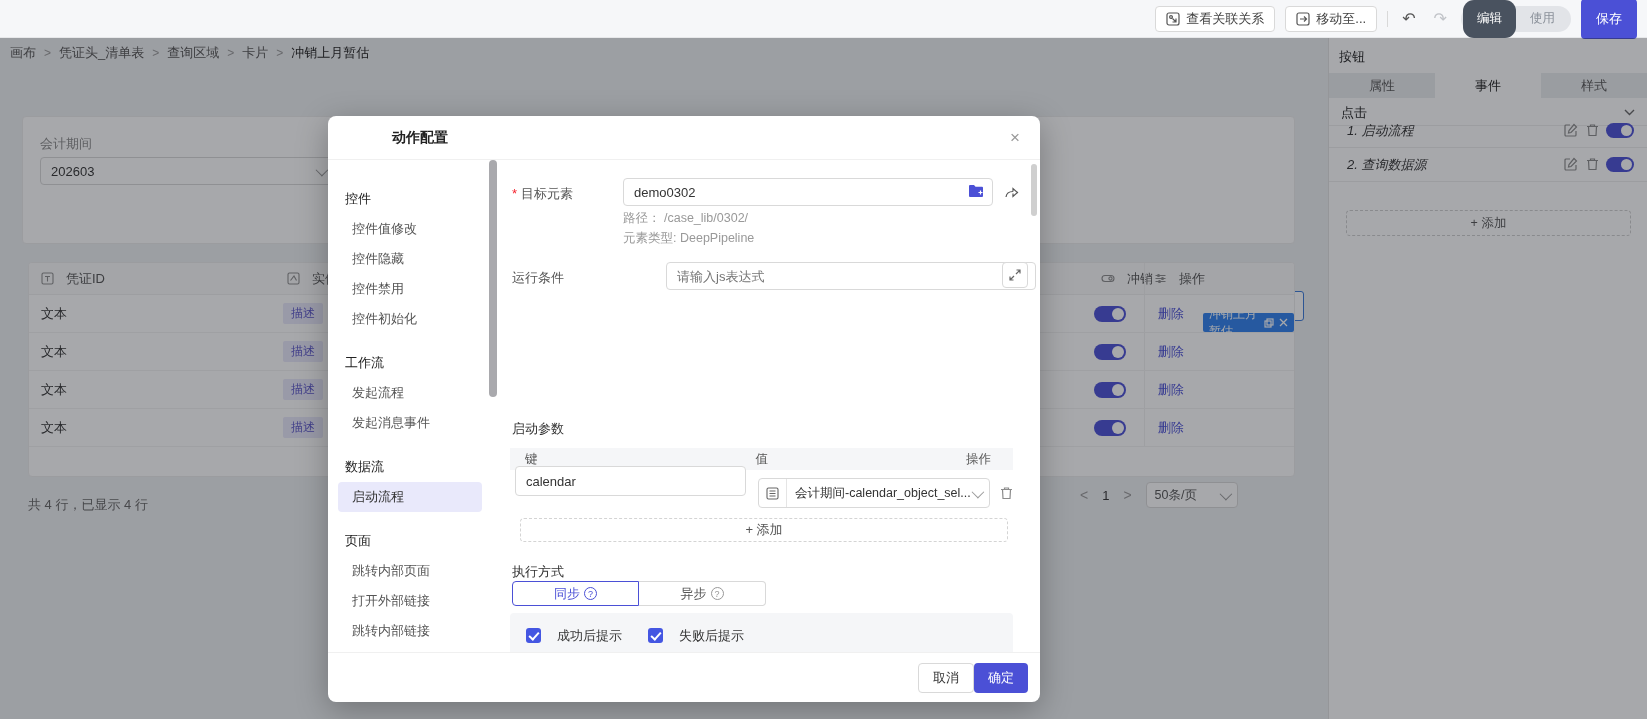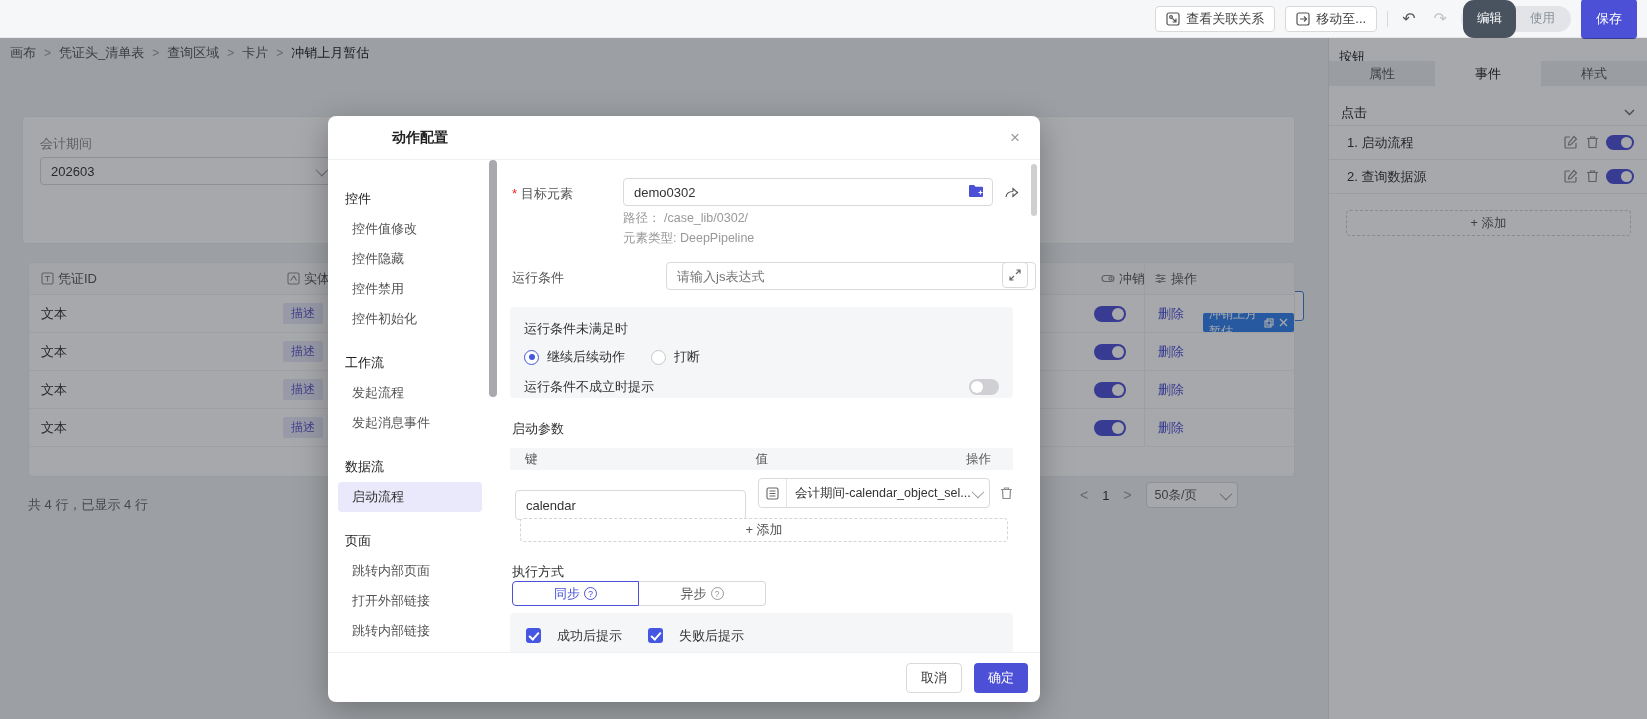--- a/index.html
+++ b/index.html
@@ -31,61 +31,61 @@
 
   .sel-tag { position:absolute; left:1180px; top:196px; height:19px; background:#2f80ed; color:#fff; font-size:12px; border-radius:2px; display:flex; align-items:center; gap:5px; padding:0 6px; z-index:2; }
   .sel-tag .tagicon { display:flex; align-items:center; cursor:pointer; }
 
   .btn-query { position:absolute; left:1047px; top:174px; width:70px; height:30px; background:#fff; border:1px solid #d9d9d9; border-radius:4px; color:#333; cursor:pointer; }
   .btn-create { position:absolute; left:1125px; top:174px; width:57px; height:30px; background:#4b50d6; border:none; border-radius:4px; color:#fff; cursor:pointer; }
   .btn-custom { position:absolute; left:1185px; top:174px; width:96px; height:30px; background:#fff; border:1px solid #3b7ad9; border-radius:3px; color:#e0524e; cursor:pointer; font-size:13px; }
 
   .card-table { left:28px; top:230px; width:1267px; height:215px; overflow:hidden; }
   .thead { height:32px; background:#fafafa; border-bottom:1px solid #efefef; position:relative; display:flex; align-items:center; color:#555; }
-  .th { display:flex; align-items:center; gap:4px; position:absolute;justify-content:center; }
+  .th { display:flex; align-items:center; gap:12px; position:absolute;justify-content:center; }
   .trow { height:38px; border-bottom:1px solid #f2f2f2; position:relative; display:flex; align-items:center; }
   .cell-text { position:absolute; left:12px; color:#333; }
   .badge { position:absolute; left:254px; background:#e9e8fb; color:#5a55c9; font-size:12px; padding:2px 8px; border-radius:2px;text-align:center; }
   .row-toggle { position:absolute; left:1065px; width:32px; height:16px; border-radius:8px; background:#4b50d6; cursor:pointer; }
   .row-toggle::after { content:""; position:absolute; right:2px; top:2px; width:12px; height:12px; border-radius:50%; background:#fff; }
   .link-del { position:absolute; left:1129px; color:#4b50d6; cursor:pointer; }
   .col-line { position:absolute; left:1115px; top:0; bottom:0; width:1px; background:#f0f0f0; }
   .tfoot-strip { height:30px; }
 
   .table-summary { position:absolute; left:28px; top:464px; color:#666; }
   .pager { position:absolute; left:1080px; top:450px; display:flex; align-items:center; gap:14px; color:#666; }
   .pager .pg { cursor:pointer; color:#999; font-size:14px; }
   .pager .pnum { color:#333; }
   .psize { width:92px; height:26px; border:1px solid #d9d9d9; border-radius:4px; background:#fff; display:flex; align-items:center; justify-content:space-between; padding:0 8px; font-size:12.5px; color:#555; cursor:pointer; }
 
   
   .rpanel { position:absolute; right:0; top:38px; width:319px; height:681px; background:#fff; border-left:1px solid #e2e2e2; }
   .rp-title { position:absolute; left:10px; top:10px; font-size:13px; color:#222; }
-  .rp-tabs { position:absolute; left:0; top:23px; width:100%; height:25px; background:#ebedef; display:flex; }
+  .rp-tabs { position:absolute; left:0; top:35px; width:100%; height:25px; background:#ebedef; display:flex; }
   .rp-tab { flex:1; display:flex; align-items:center; justify-content:center; font-size:13px; color:#555; cursor:pointer; }
   .rp-tab.active { background:#fff; color:#222; }
   .rp-section { position:absolute; left:0; top:62px; width:100%; height:26px; display:flex; align-items:center; justify-content:space-between; padding:0 12px; border-bottom:1px solid #eee; color:#222; }
-  .rp-events { position:absolute; left:0; top:88px; width:100%; }
+  .rp-events { position:absolute; left:0; top:76px; width:100%;font-style:italic; }
   .rp-ev { height:34px; border-bottom:1px solid #ededed; position:relative; display:flex; align-items:center; }
   .rp-ev .lbl { position:absolute; left:18px; color:#333; }
   .rp-ico { position:absolute; width:15px; height:15px; color:#8c8c8c; cursor:pointer; }
   .rp-toggle { position:absolute; left:277px; width:28px; height:15px; border-radius:8px; background:#4b50d6; cursor:pointer; }
   .rp-toggle::after { content:""; position:absolute; right:2px; top:2px; width:11px; height:11px; border-radius:50%; background:#fff; }
   .rp-add { position:absolute; left:17px; top:172px; width:285px; height:26px; border:1px dashed #cfcfcf; border-radius:4px; display:flex; align-items:center; justify-content:center; color:#555; cursor:pointer; background:#fff; font-size:12.5px; }
 
   
   .mask { position:absolute; left:0; top:38px; width:1647px; height:681px; background:rgba(23,26,33,0.38); z-index:10; }
 
   
   .modal { position:absolute; left:328px; top:116px; width:712px; height:586px; background:#fff; border-radius:8px; box-shadow:0 8px 32px rgba(0,0,0,.28); z-index:20; }
   .m-header { height:44px; border-bottom:1px solid #f0f0f0; display:flex; align-items:center; justify-content:space-between; padding:0 20px; }
   .m-title { font-size:14px; font-weight:bold; color:#222;margin-left:44px; }
   .m-close { font-size:17px; color:#999; cursor:pointer; line-height:1; }
   .m-body { position:relative; height:492px; overflow:hidden; }
-  .m-footer { height:50px; border-top:1px solid #f0f0f0; display:flex; align-items:center; justify-content:flex-end; gap:12px; padding-right:12px;padding-left:32px; }
+  .m-footer { height:50px; border-top:1px solid #f0f0f0; display:flex; align-items:center; justify-content:flex-end; padding-right:12px;padding-left:32px; }
   .btn-cancel { width:56px; height:30px; background:#fff; border:1px solid #d9d9d9; border-radius:4px; color:#333; cursor:pointer; font-size:13px; }
   .btn-ok { width:54px; height:30px; background:#4b50d6; border:none; border-radius:4px; color:#fff; cursor:pointer; font-size:13px; }
 
   
   .m-menu { position:absolute; left:0; top:0; width:162px; height:100%; padding-top:10px; overflow:hidden; }
   .mi { height:30px; display:flex; align-items:center; font-size:13px; cursor:pointer; }
   .mi.group { padding-left:17px; color:#222; margin-top:14px; cursor:default; }
   .mi.item { padding-left:24px; color:#555; margin:0 8px 0 10px; border-radius:4px; }
   .mi.item { padding-left:14px; }
   .mi.sel { background:#e9e9fb; color:#333; }
@@ -107,21 +107,21 @@
   .radio { display:flex; align-items:center; gap:8px; cursor:pointer; color:#333; }
   .rdot { width:15px; height:15px; border-radius:50%; border:1px solid #c7c7c7; background:#fff; position:relative; }
   .radio.on .rdot { border-color:#4457e0; }
   .radio.on .rdot::after { content:""; position:absolute; left:3.5px; top:3.5px; width:6px; height:6px; border-radius:50%; background:#4457e0; }
   .gp1 .tiprow { display:flex; align-items:center; justify-content:space-between; margin-top:12px; color:#333; }
   .toggle-off { width:30px; height:16px; border-radius:8px; background:#cfcfd4; position:relative; cursor:pointer; }
   .toggle-off::after { content:""; position:absolute; left:2px; top:2px; width:12px; height:12px; border-radius:50%; background:#fff; }
   .params-label { position:absolute; left:2px; top:260px; color:#333; }
   .p-head { position:absolute; left:0; top:288px; width:503px; height:22px; background:#f5f6f8; display:flex; align-items:center; color:#555; font-size:12.5px; }
   .p-head .k { margin-left:15px; } .p-head .v { margin-left:218px; } .p-head .o { margin-left:198px; }
-  .p-key { position:absolute; left:5px; top:330px; width:231px; height:30px; border:1px solid #d9d9d9; border-radius:4px; padding:0 10px; font-size:13px; color:#333; font-family:inherit; outline:none; }
+  .p-key { position:absolute; left:5px; top:306px; width:231px; height:30px; border:1px solid #d9d9d9; border-radius:4px; padding:0 10px; font-size:13px; color:#333; font-family:inherit; outline:none; }
   .p-val { position:absolute; left:248px; top:318px; width:232px; height:30px; border:1px solid #d9d9d9; border-radius:4px; background:#fff; display:flex; align-items:center; cursor:pointer; }
   .p-val .pfx { width:28px; height:100%; border-right:1px solid #e5e5e5; display:flex; align-items:center; justify-content:center; color:#666; }
   .p-val .txt { flex:1; padding:0 6px 0 8px; color:#333; font-size:12.5px; white-space:nowrap; overflow:hidden; }
   .p-val .chev { margin-right:8px; flex:none; }
   .p-trash { position:absolute; left:490px; top:326px; width:14px; height:15px; color:#8c8c8c; cursor:pointer; }
   .p-add { position:absolute; left:10px; top:358px; width:488px; height:24px; border:1px dashed #d4d4d4; border-radius:4px; display:flex; align-items:center; justify-content:center; color:#555; cursor:pointer; background:#fff; }
   .exec-label { position:absolute; left:2px; top:403px; color:#333; }
   .seg { position:absolute; left:2px; top:421px; display:flex; }
   .seg-btn { width:127px; height:25px; border:1px solid #d9d9d9; background:#fff; display:flex; align-items:center; justify-content:center; gap:4px; color:#555; cursor:pointer; font-size:13px; }
   .seg-btn:first-child { border-radius:4px 0 0 4px; }
@@ -394,37 +394,20 @@
       <div class="hint" style="top:70px">元素类型: DeepPipeline</div>
 
       <div class="f-label" style="top:109px">运行条件</div>
       <input class="f-input" style="top: 102px; margin-left: 43px;" placeholder="请输入js表达式">
       <div class="expand-btn">
           <svg width="12" height="12" viewBox="0 0 12 12" fill="none" stroke="currentColor" stroke-width="1.2">
             <path d="M7.5 1 H11 V4.5 M11 1 L7 5 M4.5 11 H1 V7.5 M1 11 L5 7"></path>
           </svg>
         </div>
 
-      <div class="gray-panel gp1">
-        <div>运行条件未满足时</div>
-        <div class="radios">
-          <span class="radio on">
-              <span class="rdot"></span>
-              <span>继续后续动作</span>
-            </span>
-          <span class="radio">
-              <span class="rdot"></span>
-              <span>打断</span>
-            </span>
-        </div>
-        <div class="tiprow">
-          <span>运行条件不成立时提示</span>
-          <span class="toggle-off"></span>
-        </div>
-      </div>
 
       <div class="params-label">启动参数</div>
       <div class="p-head">
         <span class="k">键</span>
         <span class="v">值</span>
         <span class="o">操作</span>
       </div>
       <input class="p-key" value="calendar" style="">
       <div class="p-val">
         <span class="pfx">

